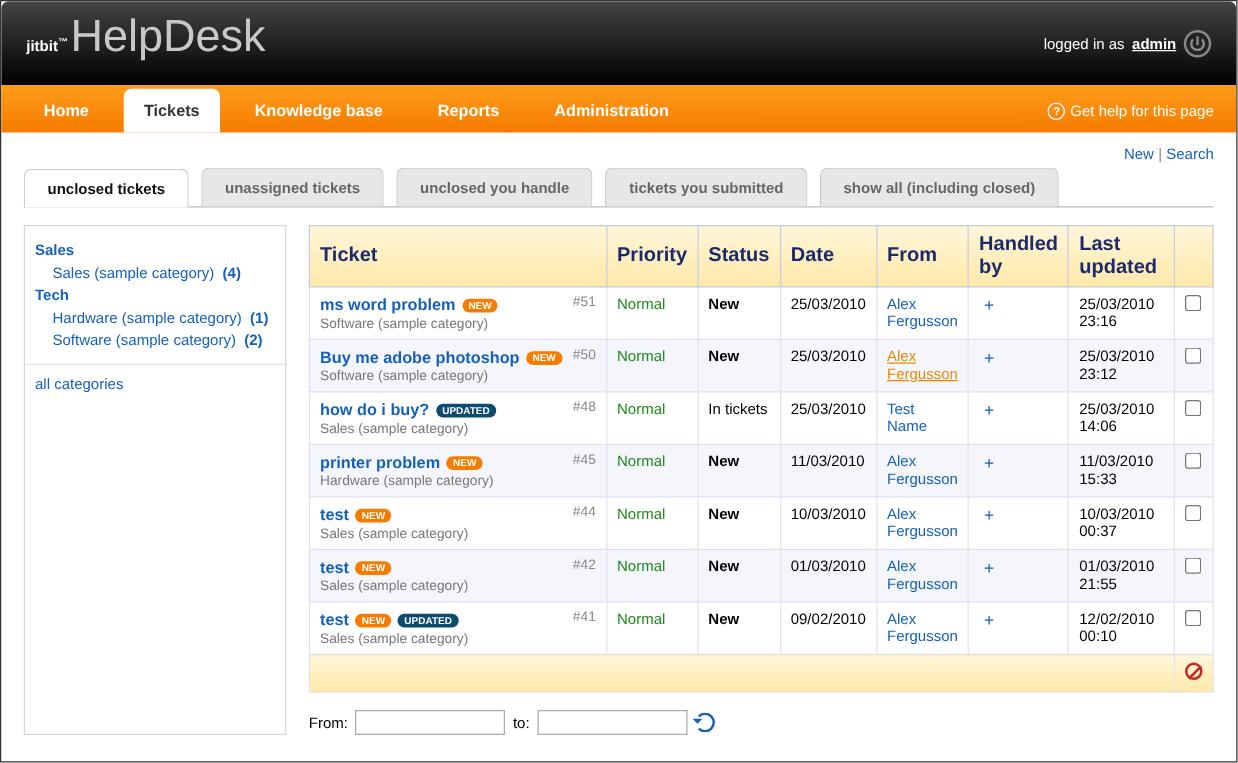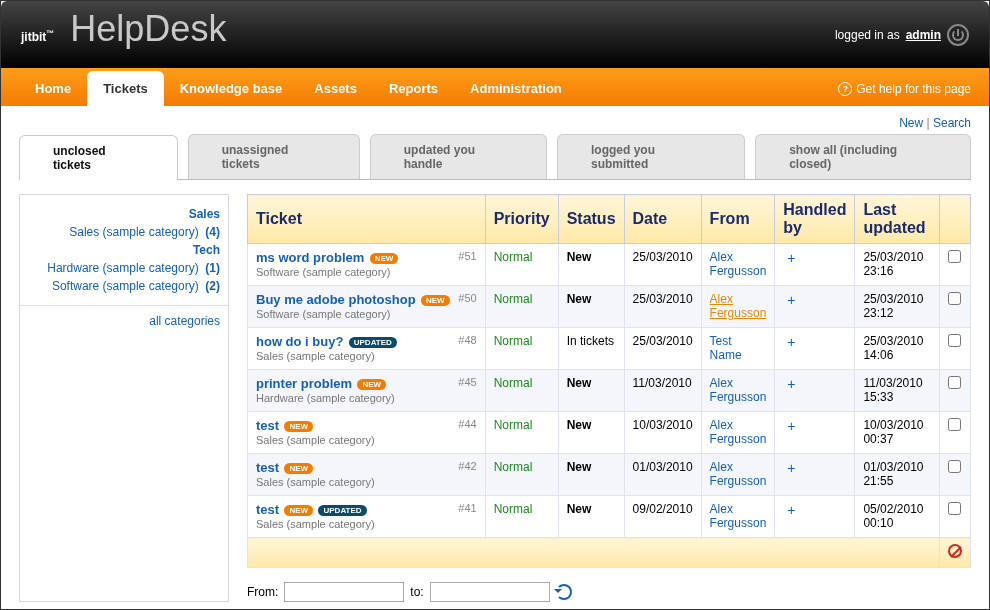--- a/index.html
+++ b/index.html
@@ -3,44 +3,44 @@
 <meta charset="utf-8">
 <style>
   * { box-sizing: border-box; margin: 0; padding: 0; }
   body { font-family: Verdana, Arial, sans-serif; font-size: 12px; background: #fff; width: 990px; height: 610px; overflow: hidden; border:1px solid #333; }
   .header {
     background: linear-gradient(to bottom, #444 0%, #000 100%);
     height: 67px; display: flex; align-items: center; padding: 0 20px; justify-content: space-between;
     border-radius: 6px 6px 0 0;
   }
   .logo-area { display: flex; align-items: baseline; color: #fff; }
-  .brand { font-size: 12px; color:#fff; font-weight:bold; margin-right:16px; padding-bottom:18px;}
+  .brand { font-size: 12px; color:#fff; font-weight:bold; margin-right:2px; padding-bottom:18px;}
   .brand sup{font-size:8px;}
   .apptitle { font-size: 36px; color: #c8c8c8; font-weight: 400; }
   .login { color:#fff; font-size:12px; display:flex; align-items:center; gap:6px;}
   .login .u{ text-decoration: underline; font-weight:bold; }
   .power-icon { width:22px; height:22px; border:2px solid #888; border-radius:50%; display:flex; align-items:center; justify-content:center; position:relative; background:#222;}
   .power-icon::before{content:""; width:8px;height:8px;border:2px solid #888;border-radius:50%; border-top-color:transparent;}
   .power-icon::after{content:""; position:absolute; top:3px; width:2px; height:7px; background:#888;}
   .navbar { background: linear-gradient(to bottom,#ff9c1a,#f57c00); height:38px; display:flex; align-items:flex-end; padding:0 18px 0 18px; justify-content:space-between;}
-  .tabs-main{display:flex; gap:0; align-items:flex-end; height:100%;}
+  .tabs-main{display:flex; gap:12px; align-items:flex-end; height:100%;}
   .mtab{ color:#fff; font-weight:bold; padding:10px 16px; cursor:pointer; font-size:13px;}
   .mtab.active{ background:#fff; color:#333; border-radius:6px 6px 0 0;}
   .help-link{ color:#fff; font-size:12px; display:flex; align-items:center; gap:4px; padding-bottom:10px;}
   .help-link .h-icon{width:14px;height:14px;border:1px solid #fff;border-radius:50%;display:inline-flex;align-items:center;justify-content:center;font-size:9px;font-weight:bold;}
   .page { padding: 10px 18px 18px 18px; }
   .toplinks{ text-align:right; font-size:12px; color:#888; margin-bottom:4px;}
   .toplinks a{ color:#1560b8; text-decoration:none;}
   .subtabs{ display:flex; gap:10px; border-bottom:1px solid #bbb;}
-  .stab{ background:#e7e7e7; color:#666; font-weight:bold; padding:8px 33px; border:1px solid #ccc; border-bottom:none; border-radius:6px 6px 0 0; font-size:12px; cursor:pointer;}
+  .stab{ background:#e7e7e7; color:#666; font-weight:bold; padding:8px 18px; border:1px solid #ccc; border-bottom:none; border-radius:6px 6px 0 0; font-size:12px; cursor:pointer;}
   .stab.active{ background:#fff; color:#111; position:relative; top:1px;}
   .content{ display:flex; gap:18px; margin-top:14px;}
   .sidebar{ width:210px; border:1px solid #d3d7e2; background:#fff;}
   .sb-head{ background:linear-gradient(#fff6d9,#ffe9a8); padding:6px 8px; font-weight:bold; color:#1a2a6c; border-bottom:1px solid #d3d7e2;}
-  .sb-body{ padding:8px 8px 12px 8px;text-align:right;}
+  .sb-body{ padding:8px 8px 12px 8px;}
   .cat{ color:#1560b8; font-weight:bold; cursor:pointer; margin:4px 0; font-size:12px;}
   .subcat{ color:#1560b8; font-size:12px; margin:4px 0 4px 14px; cursor:pointer;}
   .subcat .cnt{font-weight:bold;}
   .sb-body hr{border:none;border-top:1px solid #e2e2e2; margin:12px -8px 8px -8px;}
   .allcat{color:#1560b8; font-size:12px; cursor:pointer; margin:2px 0 4px 0;}
   .main{ flex:1;}
   table.tickets{ width:100%; border-collapse:collapse; border:1px solid #c7cde0;}
   table.tickets th{ background:linear-gradient(#fff6d9,#ffe9a8); text-align:left; padding:6px 8px; color:#1a2a6c; font-size:16px; border:1px solid #c7cde0;}
   table.tickets td{ padding:6px 8px; border:1px solid #e0e3ef; font-size:12px; vertical-align:top;}
   tr.row:nth-child(even){ background:#f4f6fb;}
@@ -77,42 +77,41 @@
     <span class="u">admin</span>
     <span class="power-icon"></span>
   </div>
 </div>
 
 <div class="navbar">
   <div class="tabs-main" id="main-tabs">
       <div class="mtab">Home</div>
       <div class="mtab active">Tickets</div>
       <div class="mtab">Knowledge base</div>
-      <div class="mtab">Assets</div>
       <div class="mtab">Reports</div>
       <div class="mtab">Administration</div>
     </div>
   <div class="help-link">
     <span class="h-icon">?</span>
     <span>Get help for this page</span>
   </div>
 </div>
 
 <div class="page">
   <div class="toplinks">
     <a>New</a>
     <span>|</span>
     <a>Search</a>
   </div>
 
   <div class="subtabs" id="subtabs">
       <div class="stab active">unclosed tickets</div>
       <div class="stab">unassigned tickets</div>
-      <div class="stab">updated you handle</div>
-      <div class="stab">logged you submitted</div>
+      <div class="stab">unclosed you handle</div>
+      <div class="stab">tickets you submitted</div>
       <div class="stab">show all (including closed)</div>
     </div>
 
   <div class="content">
     <div class="sidebar">
       <div class="sb-body" id="sb-body">
           <div class="cat">Sales</div>
           <div class="subcat">Sales (sample category)&nbsp; <span class="cnt">(4)</span></div>
           <div class="cat">Tech</div>
           <div class="subcat">Hardware (sample category)&nbsp; <span class="cnt">(1)</span></div>
@@ -197,21 +196,21 @@
               <td>01/03/2010 21:55</td>
               <td style="text-align: center;"><input type="checkbox" style=""></td>
             </tr>
             <tr class="row">
               <td><span class="tid">#41</span><span class="tlink">test</span> <span class="badge new">new</span> <span class="badge updated">updated</span><br><span class="tcat">Sales (sample category)</span></td>
               <td><span class="prio">Normal</span></td>
               <td><span class="stat-new">New</span></td>
               <td>09/02/2010</td>
               <td><span class="fromlink">Alex Fergusson</span></td>
               <td><span class="plus">+</span></td>
-              <td>05/02/2010 00:10</td>
+              <td>12/02/2010 00:10</td>
               <td style="text-align: center;"><input type="checkbox" style=""></td>
             </tr>
           </tbody>
         <tfoot>
           <tr class="footer-row">
             <td colspan="7"></td>
             <td style="text-align:center"><span class="cancel-icon"></span></td>
           </tr>
         </tfoot>
       </table>

